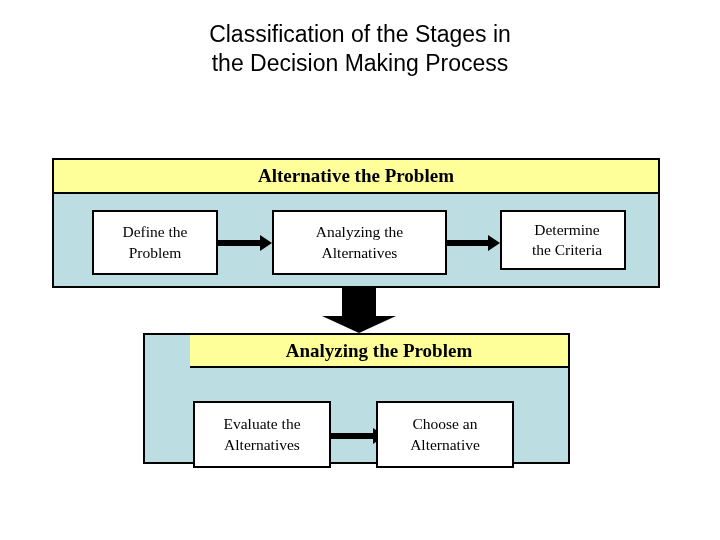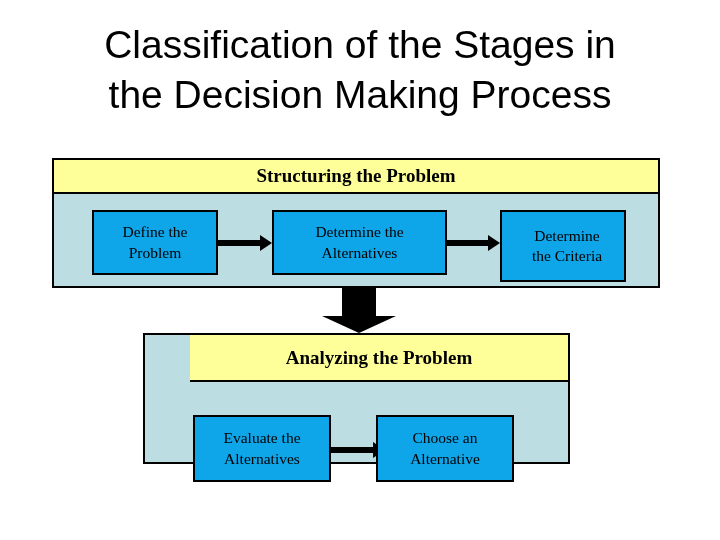--- a/index.html
+++ b/index.html
@@ -21,21 +21,21 @@
   }
 
   
   #title {
     position: absolute;
     left: 30px;
     top: 20px;
     width: 660px;
     text-align: center;
     font-family: "Liberation Sans", sans-serif;
-    font-size: 39px;
+    font-size: 23px;
     line-height: 1.28;
     color: #000000;
     letter-spacing: 0px;
     white-space: pre-line;
   }
 
   
   .section {
     position: absolute;
     border: 2px solid #000000;
@@ -69,44 +69,44 @@
   }
   #section-structuring .section-header { height: 34px; }
   #section-structuring .section-body   { height: 92px; }
 
   #section-analyzing {
     left: 143px;
     top: 333px;
     width: 427px;
     height: 131px;
   }
-  #section-analyzing .section-header { height: 47px; margin-left: 45px; }
+  #section-analyzing .section-header { height: 33px; margin-left: 45px; }
   #section-analyzing .section-body   { height: 94px; margin-top: 12px; }
 
   
   .step-box {
     position: absolute;
     box-sizing: border-box;
-    background: #0ea5e9;
+    background: #ffffff;
     border: 2px solid #000000;
     font-family: "Liberation Serif", serif;
     font-size: 15.5px;
     line-height: 1.30;
     color: #000000;
     text-align: center;
     display: flex;
     align-items: center;
     justify-content: center;
     white-space: pre-line;
   }
 
   
   #box-define      { left: 38px;  top: 16px; width: 126px; height: 65px; }
   #box-identify    { left: 218px; top: 16px; width: 175px; height: 65px; }
-  #box-determine   { left: 446px; top: 16px; width: 126px; height: 72px; padding-left: 8px; }
+  #box-determine   { left: 446px; top: 16px; width: 126px; height: 60px; padding-left: 8px; }
 
   
   #box-evaluate    { left: 48px;  top: 21px; width: 138px; height: 67px; }
   #box-choose      { left: 231px; top: 21px; width: 138px; height: 67px; }
 
   
   .arrow-h {
     position: absolute;
     height: 0;
   }
@@ -155,33 +155,33 @@
 </head>
 <body>
 
 <div id="slide">
 
   <div id="title">Classification of the Stages in
 the Decision Making Process</div>
 
   <div class="section" id="section-structuring">
 
-    <div class="section-header">Structuring the Problem</div>
+    <div class="section-header">Alternative the Problem</div>
 
     <div class="section-body">
 
       <div class="step-box" id="box-define">Define the
 Problem</div>
 
       <div class="arrow-h" id="arrow-1">
         <div class="shaft"></div>
         <div class="head"></div>
       </div>
 
-      <div class="step-box" id="box-identify">Determine the
+      <div class="step-box" id="box-identify">Analyzing the
 Alternatives</div>
 
       <div class="arrow-h" id="arrow-2">
         <div class="shaft"></div>
         <div class="head"></div>
       </div>
 
       <div class="step-box" id="box-determine">Determine
 the Criteria</div>
     </div>

